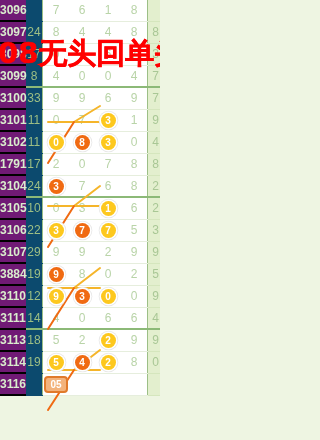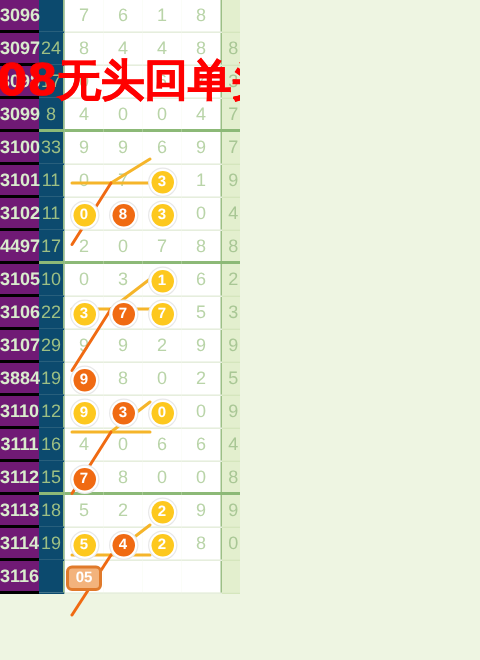--- a/index.html
+++ b/index.html
@@ -205,27 +205,36 @@
         <tr>
           <td class="c-id">3102</td>
           <td class="c-sum">11</td>
           <td class="c-d"><span class="mk y">0</span></td>
           <td class="c-d"><span class="mk o">8</span></td>
           <td class="c-d"><span class="mk y">3</span></td>
           <td class="c-d last">0</td>
           <td class="c-s">4</td>
         </tr>
         <tr>
-          <td class="c-id">4497</td>
+          <td class="c-id">1791</td>
           <td class="c-sum">17</td>
           <td class="c-d">2</td>
           <td class="c-d">0</td>
           <td class="c-d">7</td>
           <td class="c-d last">8</td>
           <td class="c-s">8</td>
+        </tr>
+        <tr>
+          <td class="c-id">3104</td>
+          <td class="c-sum">24</td>
+          <td class="c-d"><span class="mk o">3</span></td>
+          <td class="c-d">7</td>
+          <td class="c-d">6</td>
+          <td class="c-d last">8</td>
+          <td class="c-s">2</td>
         </tr>
         <tr class="grp">
           <td class="c-id">3105</td>
           <td class="c-sum">10</td>
           <td class="c-d">0</td>
           <td class="c-d">3</td>
           <td class="c-d"><span class="mk y">1</span></td>
           <td class="c-d last">6</td>
           <td class="c-s">2</td>
         </tr>
@@ -260,35 +269,26 @@
           <td class="c-id">3110</td>
           <td class="c-sum">12</td>
           <td class="c-d"><span class="mk y">9</span></td>
           <td class="c-d"><span class="mk o">3</span></td>
           <td class="c-d"><span class="mk y">0</span></td>
           <td class="c-d last">0</td>
           <td class="c-s">9</td>
         </tr>
         <tr>
           <td class="c-id">3111</td>
-          <td class="c-sum">16</td>
+          <td class="c-sum">14</td>
           <td class="c-d">4</td>
           <td class="c-d">0</td>
           <td class="c-d">6</td>
           <td class="c-d last">6</td>
           <td class="c-s">4</td>
-        </tr>
-        <tr>
-          <td class="c-id">3112</td>
-          <td class="c-sum">15</td>
-          <td class="c-d"><span class="mk o">7</span></td>
-          <td class="c-d">8</td>
-          <td class="c-d">0</td>
-          <td class="c-d last">0</td>
-          <td class="c-s">8</td>
         </tr>
         <tr class="grp">
           <td class="c-id">3113</td>
           <td class="c-sum">18</td>
           <td class="c-d">5</td>
           <td class="c-d">2</td>
           <td class="c-d"><span class="mk y">2</span></td>
           <td class="c-d last">9</td>
           <td class="c-s">9</td>
         </tr>

